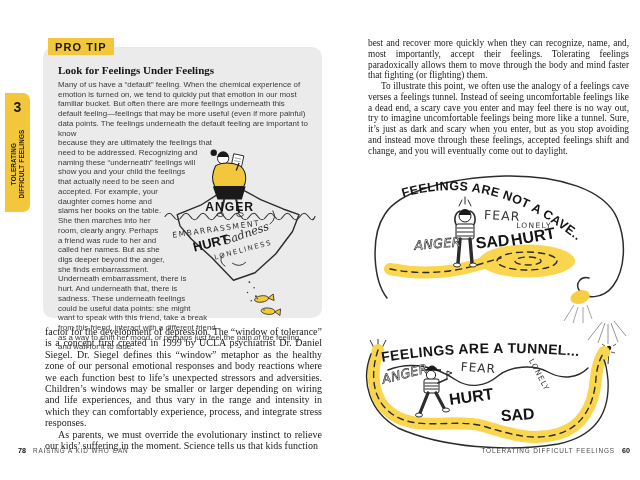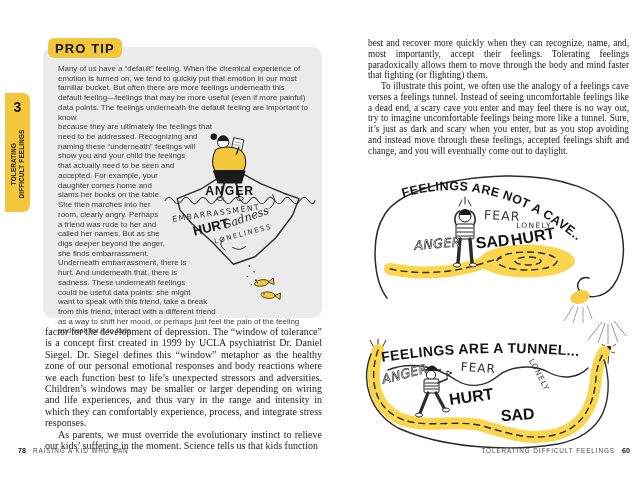--- a/index.html
+++ b/index.html
@@ -25,21 +25,21 @@
     position:absolute; top:50%; left:50%; width:92px;
     transform:translate(-50%,-50%) rotate(-90deg);
     font-family:"Liberation Sans", sans-serif; font-weight:700;
     font-size:6.3px; line-height:1.25; text-align:center; color:#171717;
     letter-spacing:0.2px; white-space:nowrap;
   }
   .protip-badge {
     position:absolute; left:48px; top:38px; z-index:3;
     background:#F3C73B; color:#161616;
     font-family:"Liberation Sans", sans-serif; font-weight:800;
-    font-size:13px; letter-spacing:1.1px; padding:3px 7px 2px;border-radius:6px;
+    font-size:11px; letter-spacing:1.1px; padding:3px 7px 2px;
   }
   .tip-box {
     position:absolute; left:43px; top:47px; width:279px; height:271px;
     background:#EBEBEB; border-radius:10px;
     padding:17px 13px 8px 15px; z-index:2;
   }
   .tip-title {
     font-family:"Liberation Serif", serif; font-weight:700;
     font-size:11px; margin-bottom:4px; color:#141414;
   }
@@ -98,20 +98,21 @@
       <div class="tab-label">
         <div>TOLERATING</div>
         <div>DIFFICULT FEELINGS</div>
       </div>
     </div>
   </div>
 
   <div class="protip-badge">PRO TIP</div>
 
   <div class="tip-box">
+    <div class="tip-title">Look for Feelings Under Feelings</div>
     <div class="tip-text">
       <p>Many of us have a “default” feeling. When the chemical experience of emotion is turned on, we tend to quickly put that emotion in our most familiar bucket. But often there are more feelings underneath this default feeling—feelings that may be more useful (even if more painful) data points. The feelings underneath the default feeling are important to know</p>
       <div>
         <div class="iceberg-float">
           <svg width="150" height="194" viewBox="0 0 160 195">
 
             <path class="ink" d="M13 80 L38 70 L60 56 L80 52 L102 64 L126 74 L143 80 L136 98 L118 122 L96 142 L73 150 L50 126 L28 106 L16 92 Z" fill="#ffffff" stroke-width="1.5"></path>
 
             <g>
               <circle cx="52" cy="14" r="3.4" fill="#1a1a1a"></circle>

